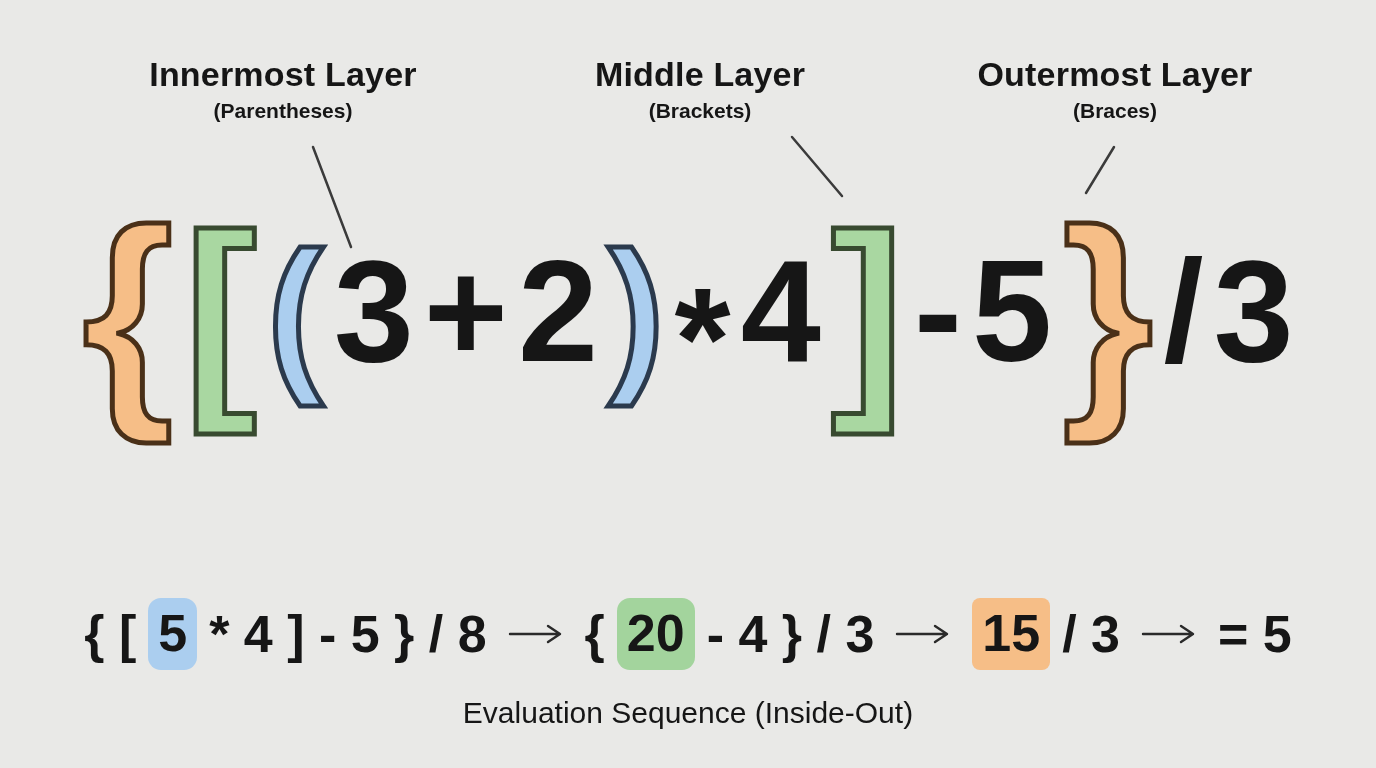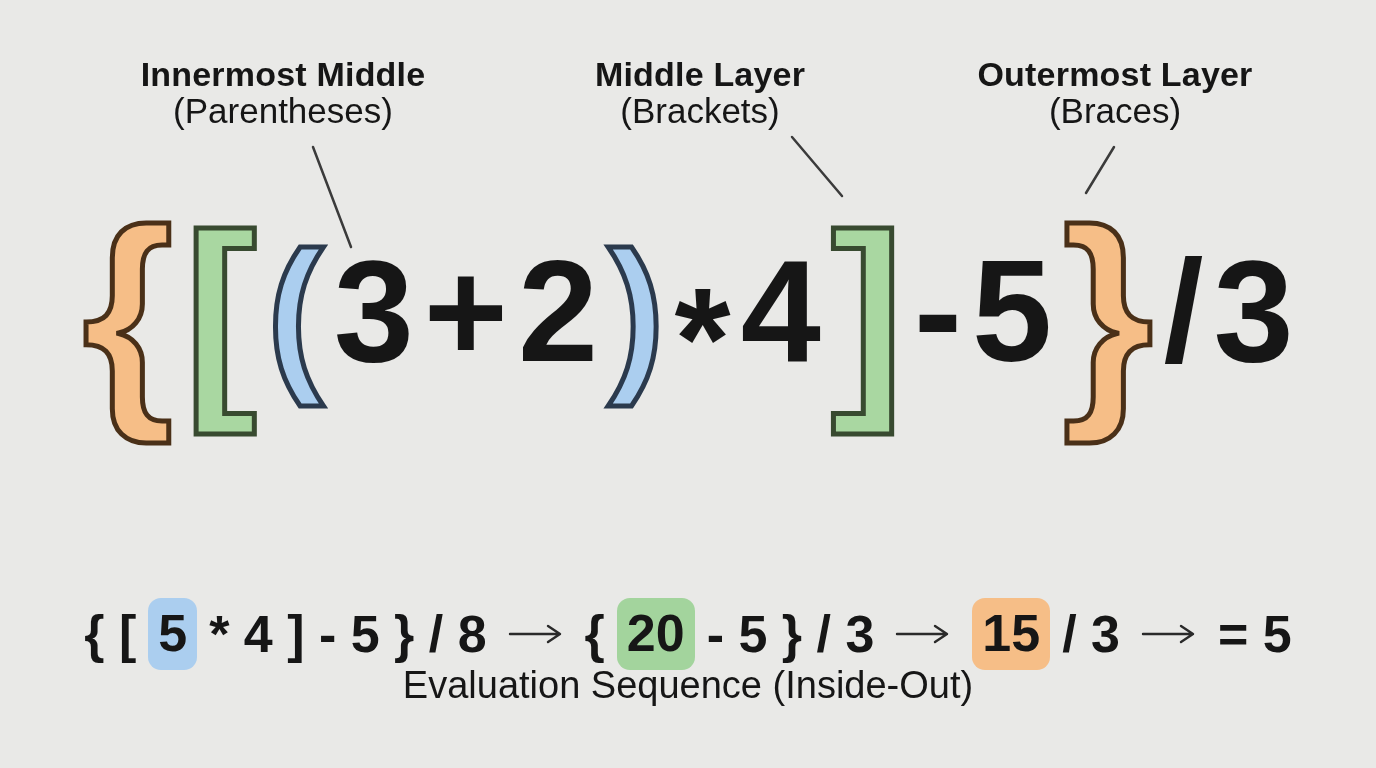--- a/index.html
+++ b/index.html
@@ -27,22 +27,22 @@
     width: 340px;
     text-align: center;
   }
   .layer-label .title {
     font-size: 34px;
     font-weight: 700;
     line-height: 40px;
     letter-spacing: 0.2px;
   }
   .layer-label .subtitle {
-    font-size: 35px;
-    font-weight: 400;
+    font-size: 21px;
+    font-weight: 700;
     line-height: 34px;
   }
   .label-1 { left: 113px; }
   .label-2 { left: 530px; }
   .label-3 { left: 945px; }
   
   .expr-row {
     position: absolute;
     left: 0; right: 0;
     top: 192px;
@@ -95,46 +95,46 @@
     white-space: pre;
   }
   .hl {
     display: inline-block;
     padding: 9px 10px 11px 10px;
     border-radius: 13px;
     line-height: 1;
   }
   .hl-blue   { background: var(--highlight_blue,   #ABCEEF); }
   .hl-green  { background: var(--highlight_green,  #A3D49D); text-align: center; }
-  .hl-orange { background: var(--highlight_orange, #F6BE87); }
+  .hl-orange { background: var(--highlight_orange, #F6BE87); border-radius: 8px; }
   .seq-arrow { flex: 0 0 auto; }
   
   .caption {
     position: absolute;
     left: 0; right: 0;
-    top: 664px;
+    top: 696px;
     text-align: center;
-    font-size: 38px;
+    font-size: 30px;
     font-weight: 500;
     color: var(--ink, #161616);
   }
 </style>
 </head>
 <body>
 
 <div class="stage">
 
   <svg class="overlay" viewBox="0 0 1376 768">
     <line x1="313" y1="147" x2="351" y2="247" stroke="#3B3B3B" stroke-width="2.5" stroke-linecap="round"></line>
     <line x1="792" y1="137" x2="842" y2="196" stroke="#3B3B3B" stroke-width="2.5" stroke-linecap="round"></line>
     <line x1="1114" y1="147" x2="1086" y2="193" stroke="#3B3B3B" stroke-width="2.5" stroke-linecap="round"></line>
   </svg>
 
   <div class="layer-label label-1">
-    <div class="title">Innermost Middle</div>
+    <div class="title">Innermost Layer</div>
     <div class="subtitle">(Parentheses)</div>
   </div>
   <div class="layer-label label-2">
     <div class="title">Middle Layer</div>
     <div class="subtitle">(Brackets)</div>
   </div>
   <div class="layer-label label-3">
     <div class="title">Outermost Layer</div>
     <div class="subtitle">(Braces)</div>
   </div>
@@ -162,21 +162,21 @@
       <span>{ [</span>
       <span class="hl hl-blue">5</span>
       <span>* 4 ] - 5 } / 8</span>
     </div>
     <svg class="seq-arrow" width="58" height="24" viewBox="0 0 58 24">
       <path d="M3 12 H51 M41 4 L53 12 L41 20" fill="none" stroke="#2A2A2A" stroke-width="2.4" stroke-linecap="round" stroke-linejoin="round"></path>
     </svg>
     <div class="seq-step">
       <span>{</span>
       <span class="hl hl-green">20</span>
-      <span>- 5 } / 3</span>
+      <span>- 4 } / 3</span>
     </div>
     <svg class="seq-arrow" width="58" height="24" viewBox="0 0 58 24">
       <path d="M3 12 H51 M41 4 L53 12 L41 20" fill="none" stroke="#2A2A2A" stroke-width="2.4" stroke-linecap="round" stroke-linejoin="round"></path>
     </svg>
     <div class="seq-step">
       <span class="hl hl-orange">15</span>
       <span>/ 3</span>
     </div>
     <svg class="seq-arrow" width="58" height="24" viewBox="0 0 58 24">
       <path d="M3 12 H51 M41 4 L53 12 L41 20" fill="none" stroke="#2A2A2A" stroke-width="2.4" stroke-linecap="round" stroke-linejoin="round"></path>

